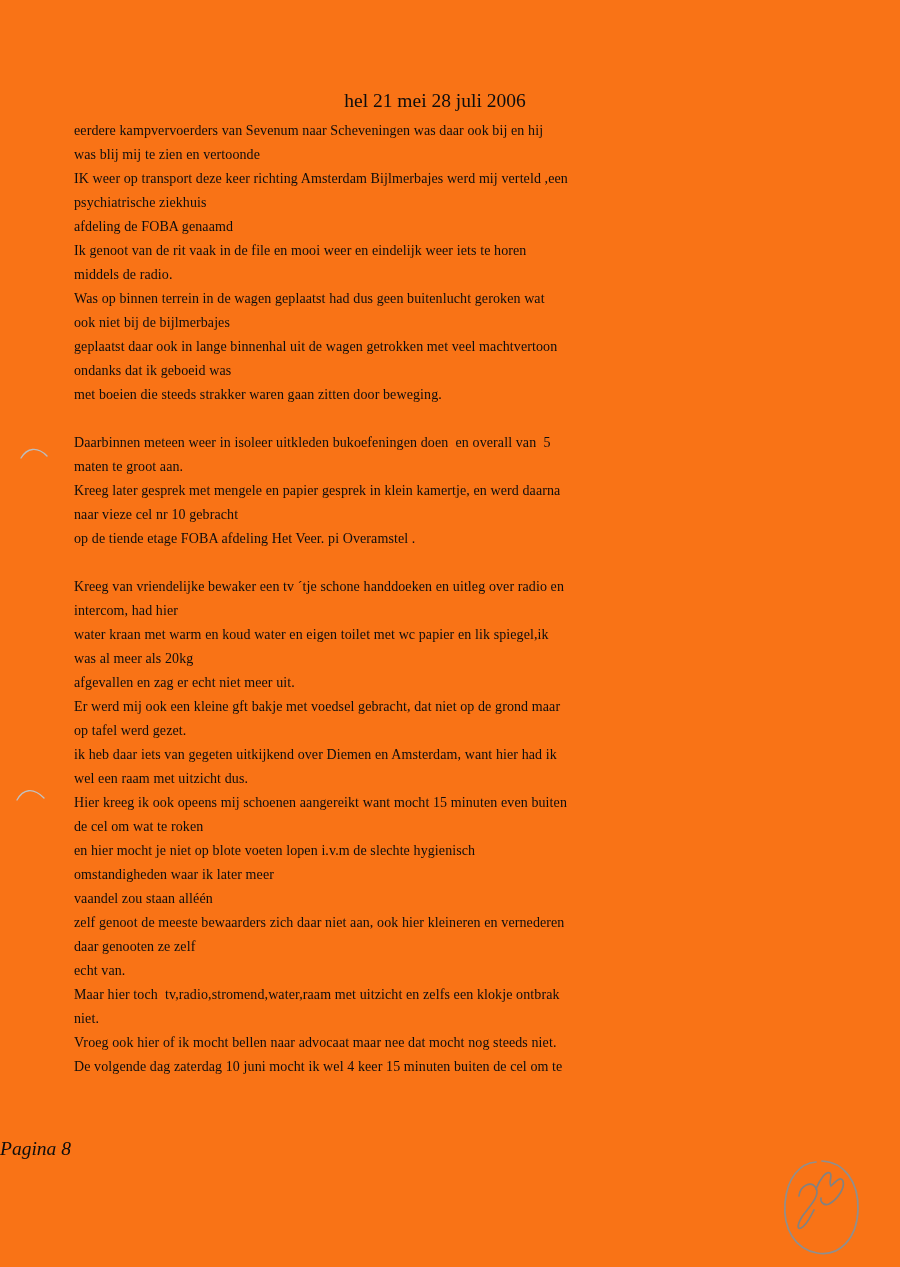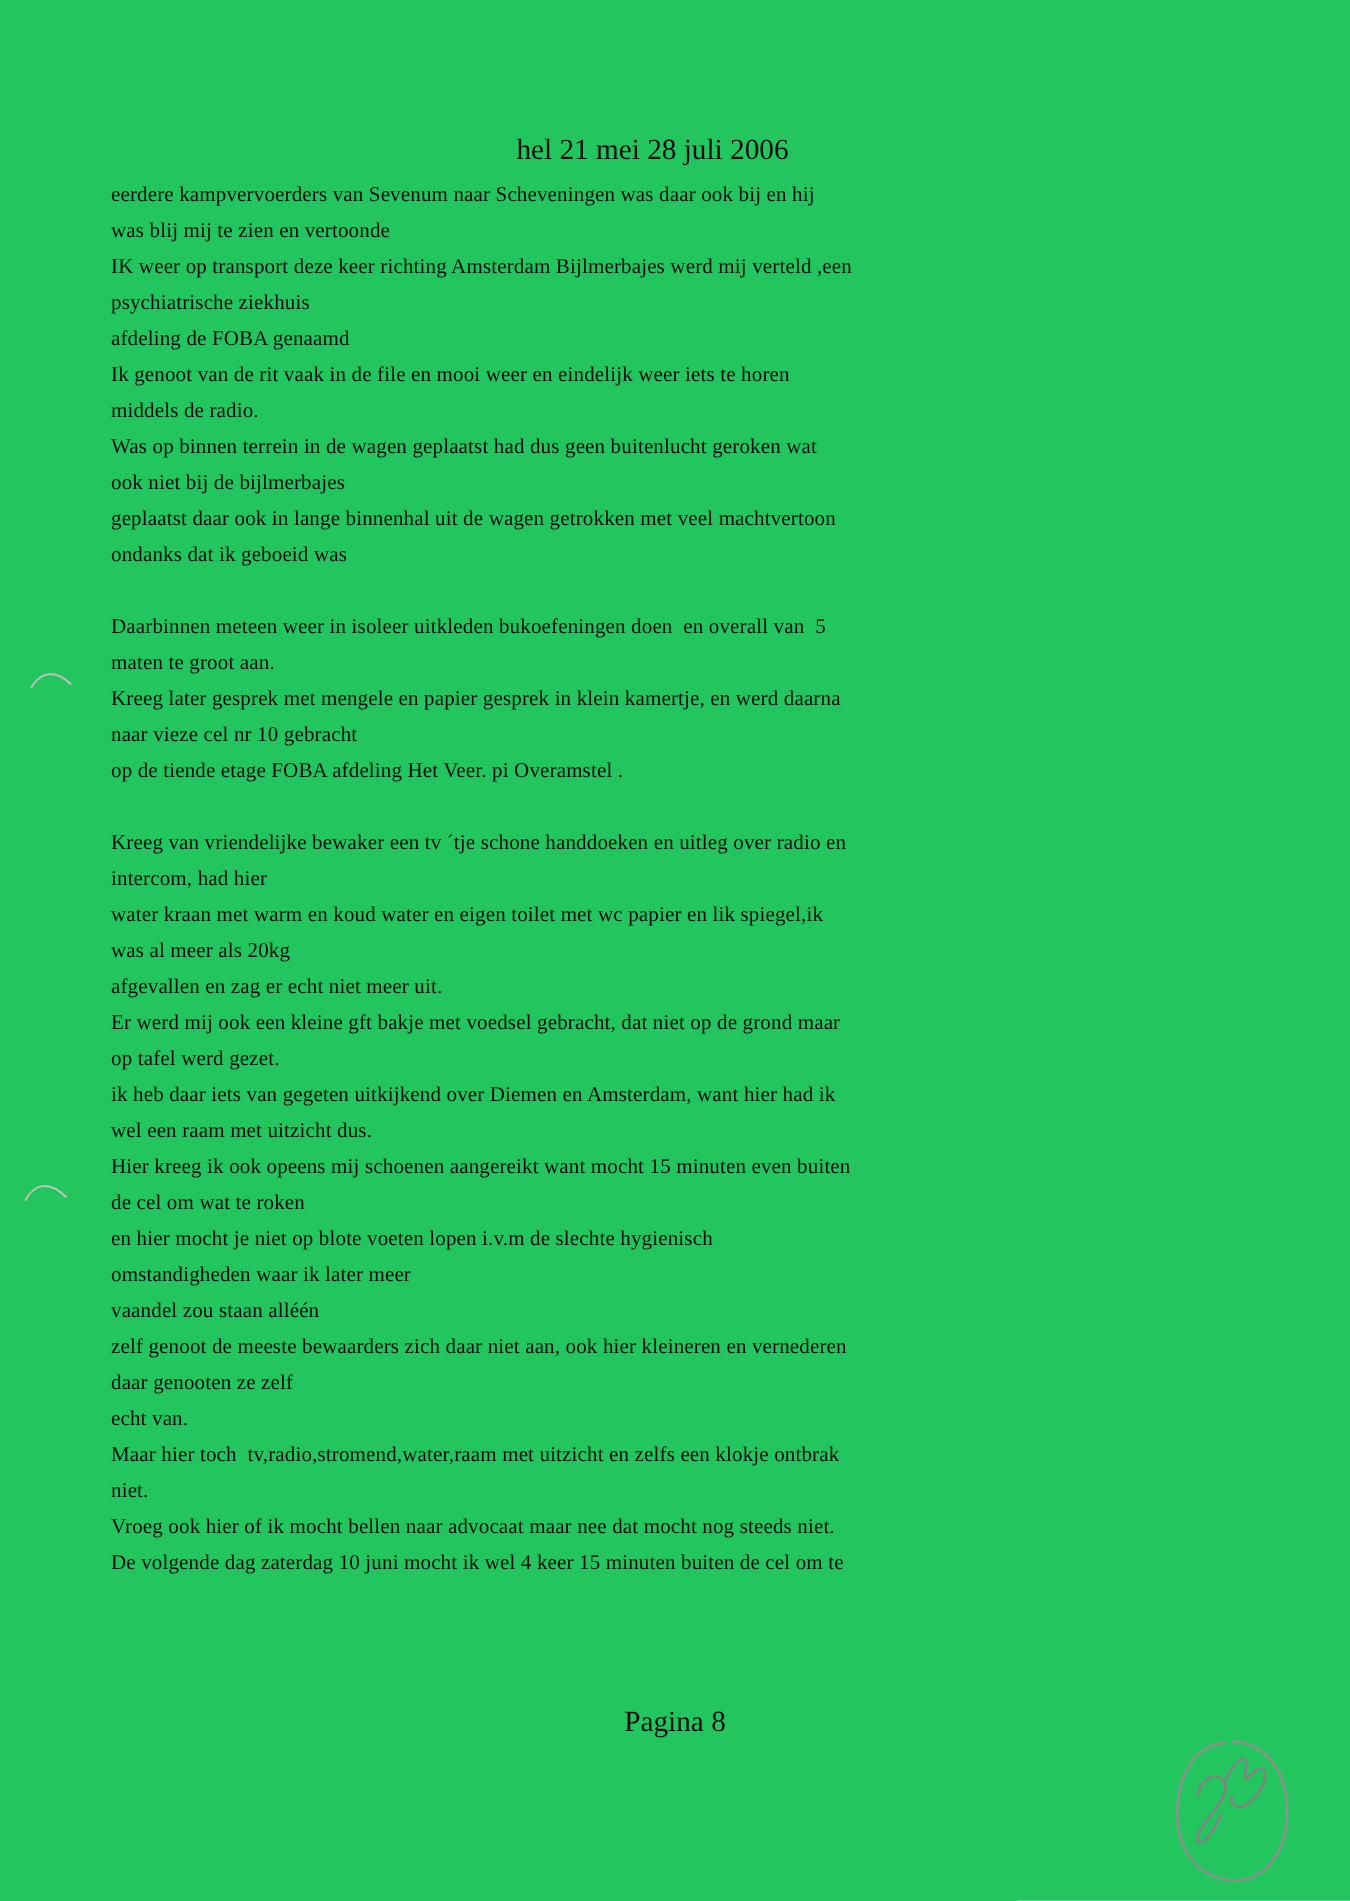--- a/index.html
+++ b/index.html
@@ -6,21 +6,21 @@
   body {
     width: 900px; height: 1267px;
     background: #ffffff;
     position: relative;
     font-family: "Liberation Serif", serif;
     color: #0d0d0d;
     overflow: hidden;
   }
   .scan-page {
     position: absolute; inset: 0;
-    background: #22c55e;
+    background: #f97316;
   }
   .doc-title {
     position: absolute;
     top: 89px; left: 75px; width: 720px;
     text-align: center;
     font-size: 19.5px;
     line-height: 24px;
     white-space: pre;
   }
   .doc-body {
@@ -30,23 +30,23 @@
     letter-spacing: 0.1px;
   }
   .doc-body .line {
     height: 24px;
     line-height: 24px;
     white-space: pre;
   }
   .doc-footer {
     position: absolute;
     top: 1137px; left: 0; width: 900px;
-    text-align: center;
     font-size: 19.5px;
     line-height: 24px;
+    font-style: italic;
   }
   svg.overlay {
     position: absolute;
     top: 0; left: 0;
     width: 900px; height: 1267px;
   }
 </style>
 </head>
 <body>
 
@@ -59,20 +59,21 @@
       <div class="line">was blij mij te zien en vertoonde</div>
       <div class="line">IK weer op transport deze keer richting Amsterdam Bijlmerbajes werd mij verteld ,een</div>
       <div class="line">psychiatrische ziekhuis</div>
       <div class="line">afdeling de FOBA genaamd</div>
       <div class="line">Ik genoot van de rit vaak in de file en mooi weer en eindelijk weer iets te horen</div>
       <div class="line">middels de radio.</div>
       <div class="line">Was op binnen terrein in de wagen geplaatst had dus geen buitenlucht geroken wat</div>
       <div class="line">ook niet bij de bijlmerbajes</div>
       <div class="line">geplaatst daar ook in lange binnenhal uit de wagen getrokken met veel machtvertoon</div>
       <div class="line">ondanks dat ik geboeid was</div>
+      <div class="line">met boeien die steeds strakker waren gaan zitten door beweging.</div>
       <div class="line"></div>
       <div class="line">Daarbinnen meteen weer in isoleer uitkleden bukoefeningen doen  en overall van  5</div>
       <div class="line">maten te groot aan.</div>
       <div class="line">Kreeg later gesprek met mengele en papier gesprek in klein kamertje, en werd daarna</div>
       <div class="line">naar vieze cel nr 10 gebracht</div>
       <div class="line">op de tiende etage FOBA afdeling Het Veer. pi Overamstel .</div>
       <div class="line"></div>
       <div class="line">Kreeg van vriendelijke bewaker een tv ´tje schone handdoeken en uitleg over radio en</div>
       <div class="line">intercom, had hier</div>
       <div class="line">water kraan met warm en koud water en eigen toilet met wc papier en lik spiegel,ik</div>

